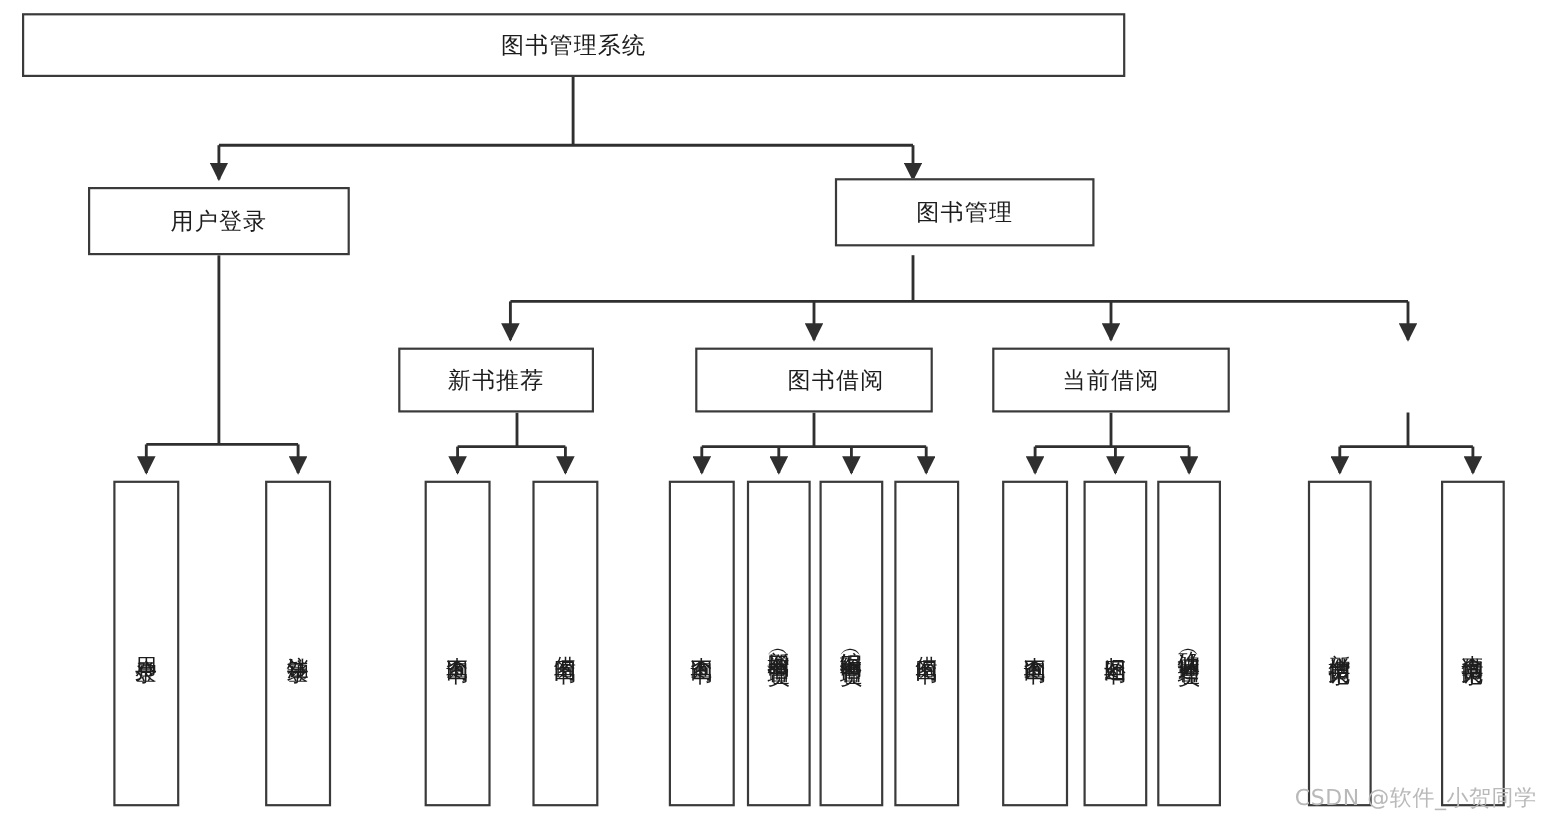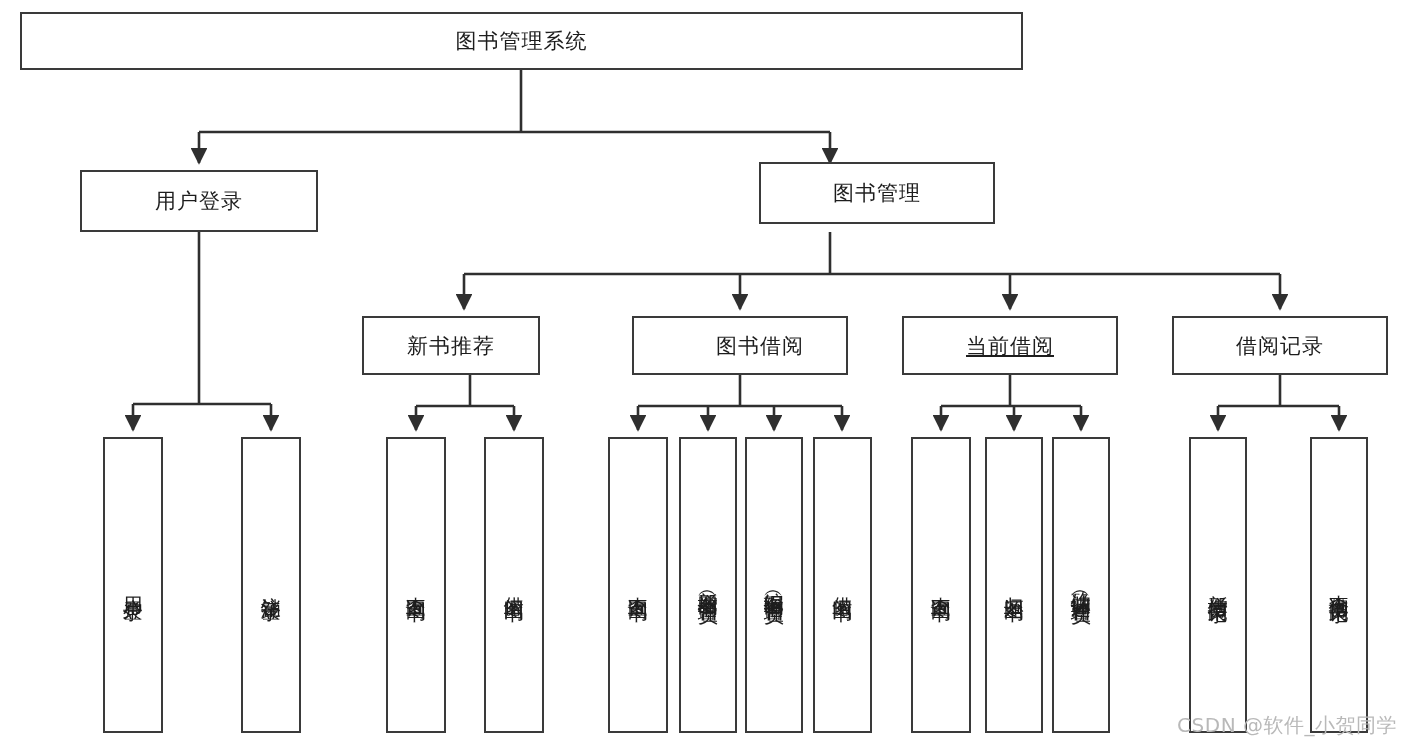--- a/index.html
+++ b/index.html
@@ -82,25 +82,22 @@
   <div class="node horiz" style="left:711px;top:162px;width:236px;height:62px;margin-left:48px;">
     <span>图书管理</span>
   </div>
 
   <div class="node horiz" style="left:362px;top:316px;width:178px;height:59px;">
     <span>新书推荐</span>
   </div>
   <div class="node horiz" style="left:632px;top:316px;width:216px;height:59px;padding-left:40px;">
     <span>图书借阅</span>
   </div>
-  <div class="node horiz" style="left:902px;top:316px;width:216px;height:59px;text-decoration:underline;">
+  <div class="node horiz" style="left:902px;top:316px;width:216px;height:59px;">
     <span>当前借阅</span>
-  </div>
-  <div class="node horiz" style="left:1172px;top:316px;width:216px;height:59px;">
-    <span>借阅记录</span>
   </div>
 
   <div class="node leaf" style="left:103px;top:437px;width:60px;height:296px;">
     <span class="vtext">用户登录</span>
   </div>
   <div class="node leaf" style="left:241px;top:437px;width:60px;height:296px;">
     <span class="vtext">注销登录</span>
   </div>
 
   <div class="node leaf" style="left:386px;top:437px;width:60px;height:296px;">

